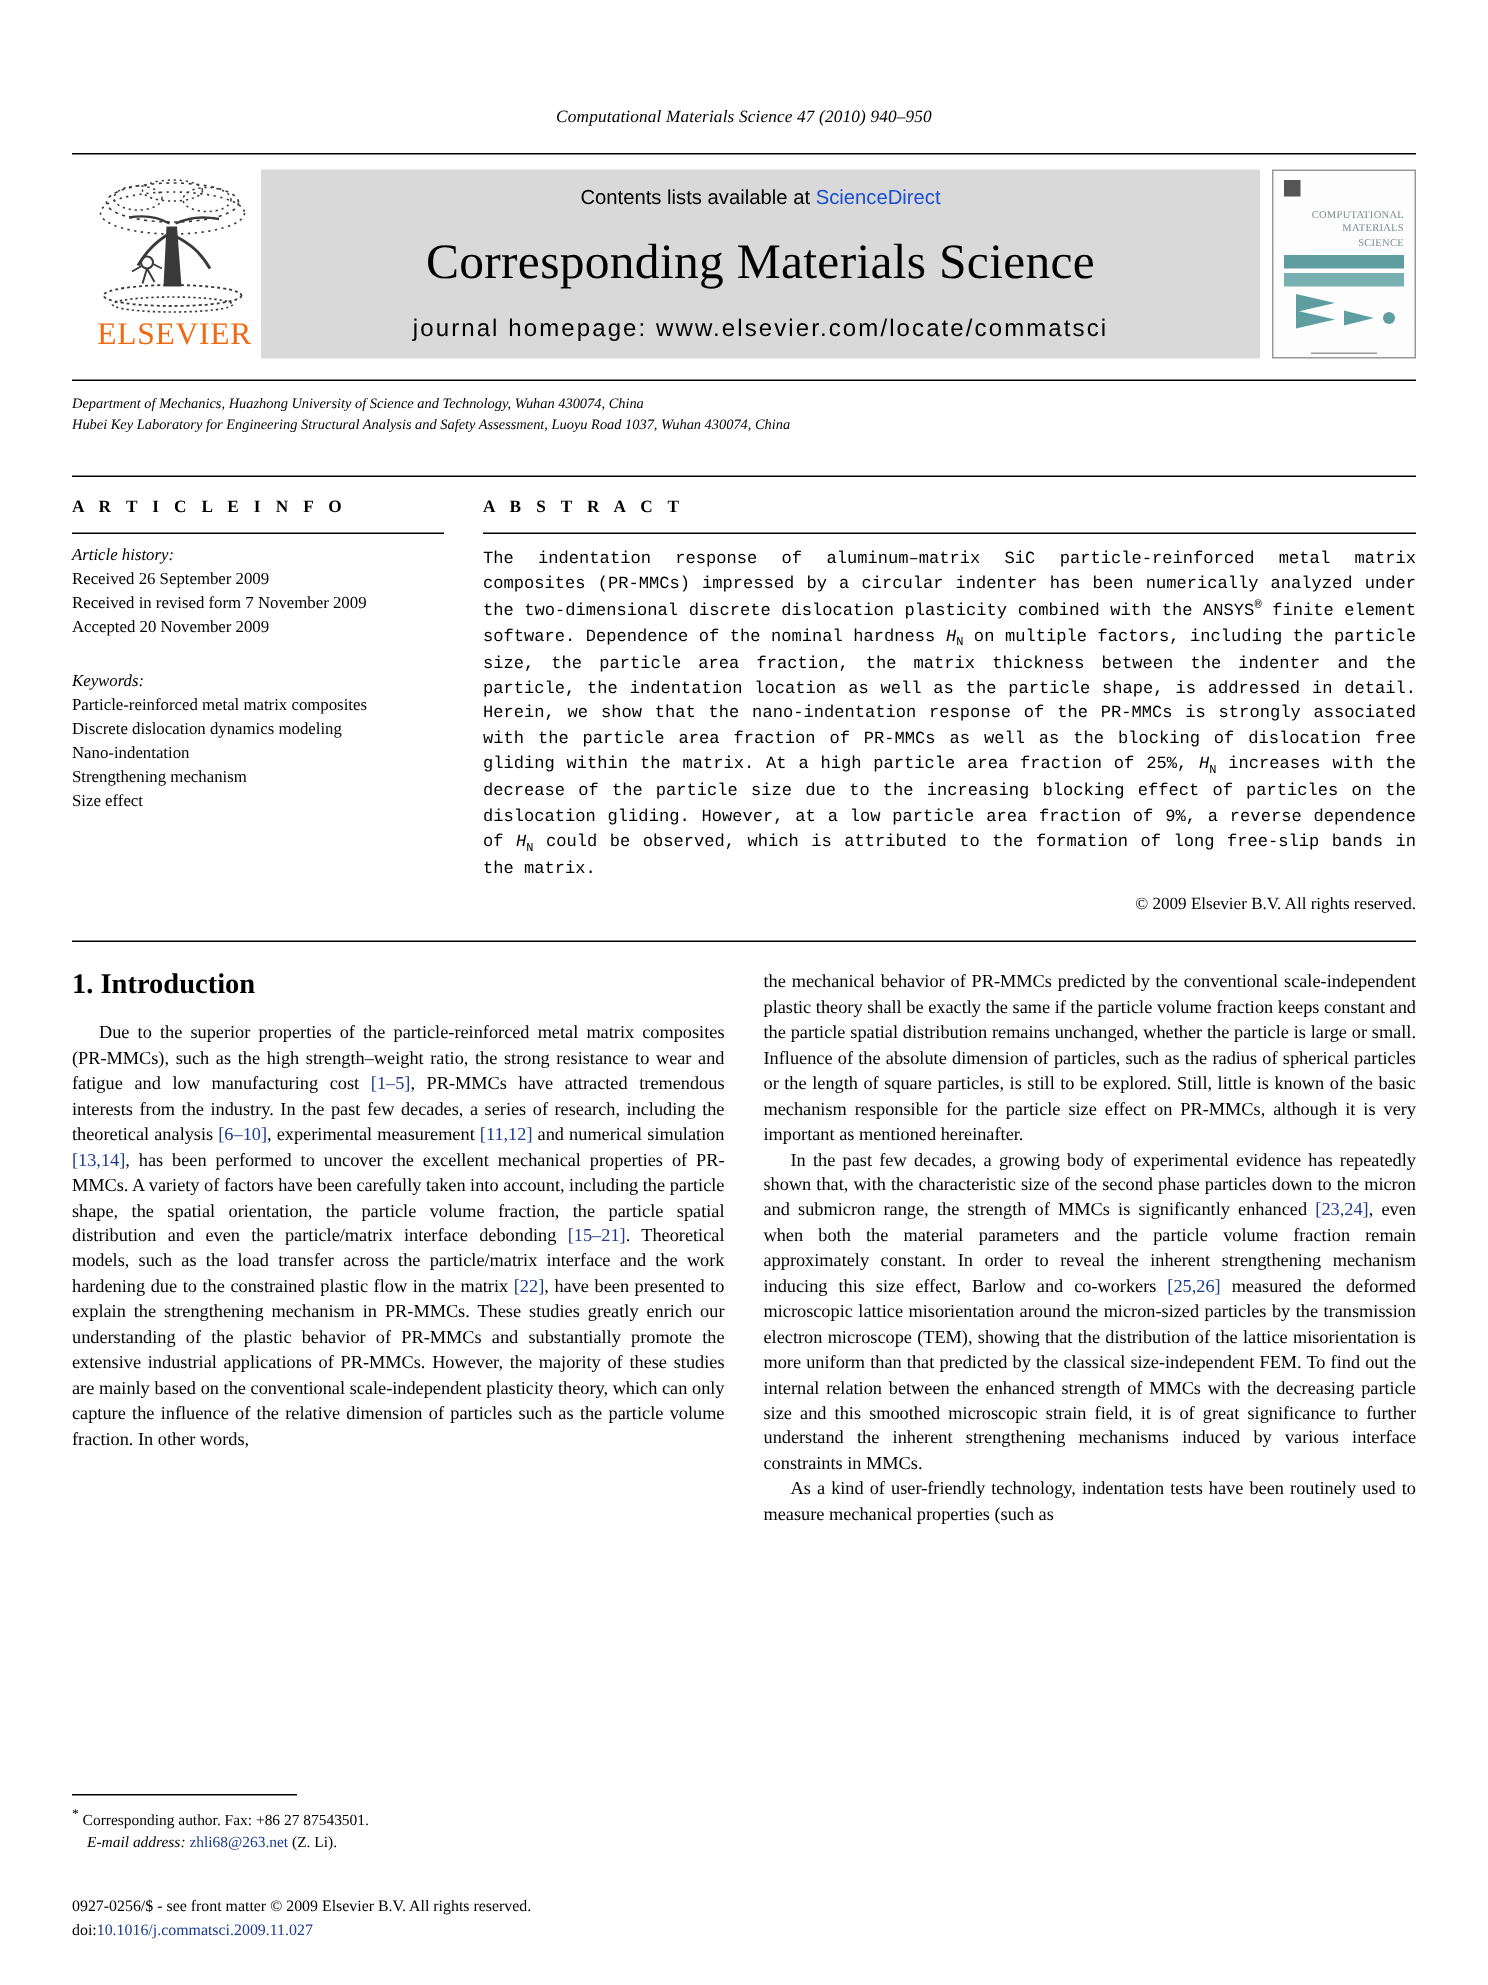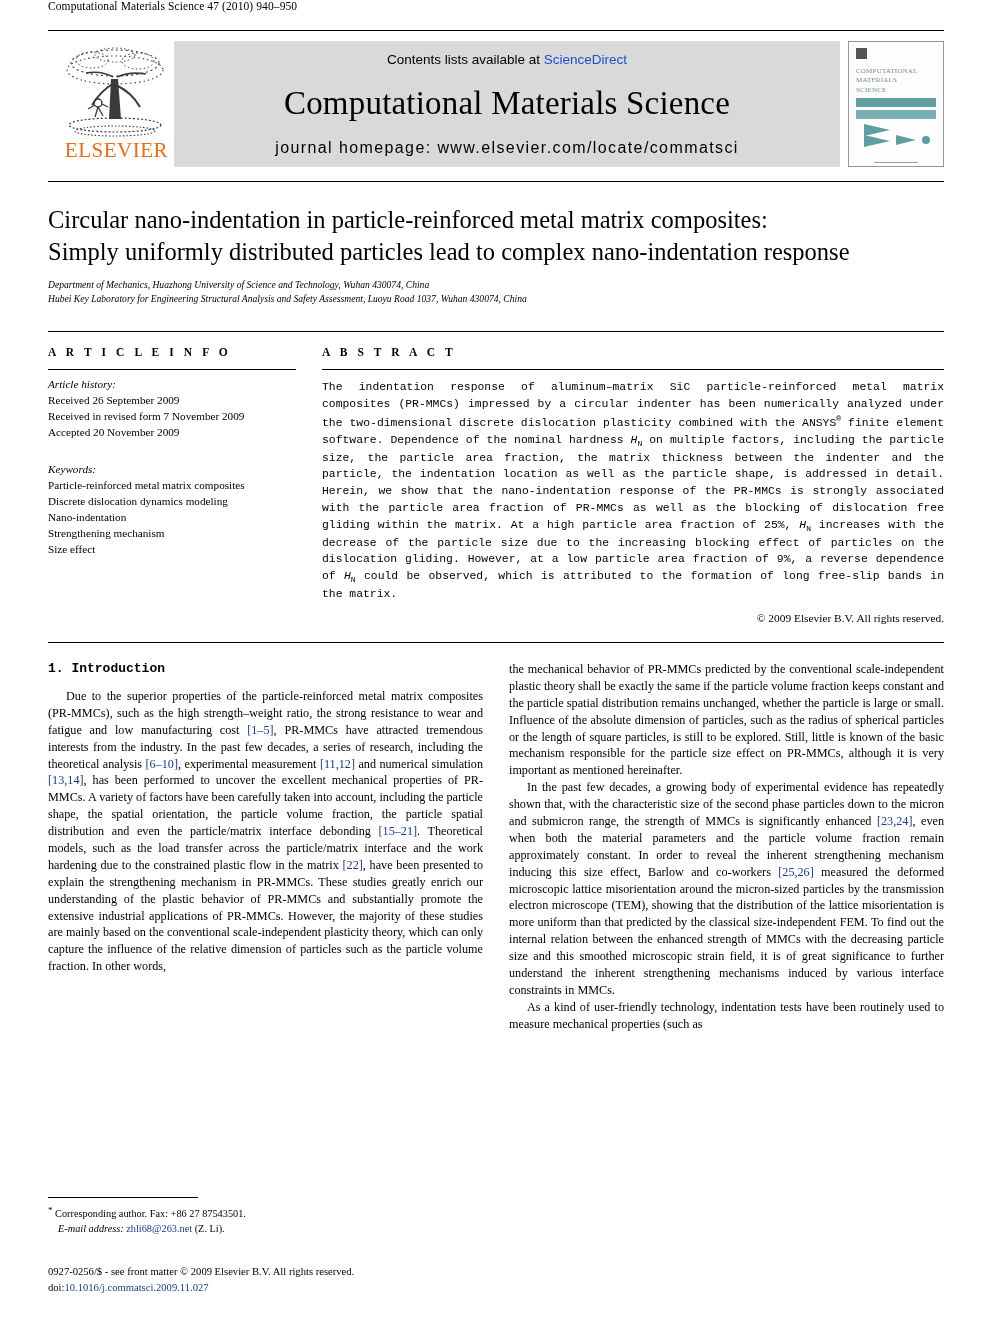--- a/index.html
+++ b/index.html
@@ -18,22 +18,25 @@
   .page {
     width: 992px;
     height: 1323px;
     position: relative;
     box-sizing: border-box;
     padding: 0 48px;
   }
 
   
   .running-head {
+    text-align: center;
     font-size: 11.5px;
+    padding-top: 72px;
     letter-spacing: 0.1px;
+    font-style: italic;
   }
 
   
   .masthead {
     margin-top: 18px;
     border-top: 1.6px solid #000;
     padding-top: 10px;
     display: flex;
     align-items: stretch;
     height: 126px;
@@ -89,21 +92,21 @@
     width: 96px;
     flex: 0 0 96px;
     border: 1px solid #999;
     background: #fdfdfd;
     position: relative;
     box-sizing: border-box;
     padding: 6px 7px;
     overflow: hidden;
   }
   .cov-sq { width: 11px; height: 11px; background: #555; margin-bottom: 8px;}
-  .cov-title { font-size: 7px; color: #7b8b8b; line-height: 1.35; letter-spacing: .2px;}
+  .cov-title { font-size: 7px; color: #7b8b8b; line-height: 1.35; letter-spacing: .2px; text-align: right;}
   .cov-band { height: 9px; background: #5f9ea0; margin: 3px 0; }
   .cov-band.b2 { background: #78b0b2; }
   .cov-rule { height:1px; background:#999; margin: 10px 18px; }
   .cov-graph { margin-top: 2px; }
 
   
   .title-rule {
     border-top: 1.6px solid #000;
     margin-top: 14px;
   }
@@ -160,23 +163,23 @@
 
   
   .body-rule { border-top: 1.6px solid #000; margin-top: 18px; }
   .body-cols {
     margin-top: 18px;
     display: flex;
     gap: 26px;
   }
   .bcol { width: 435px; flex: 0 0 435px; }
   .sect-title {
-    font-size: 13px;
+    font-size: 19px;
     font-weight: bold;
-    font-family: Liberation Mono, monospace;
+    font-family: Liberation Serif, serif;
     margin-bottom: 12px;
   }
   .bcol p {
     margin: 0;
     font-size: 12.2px;
     line-height: 1.385;
     text-align: justify;
     text-indent: 18px;
   }
   .bcol p.noind { text-indent: 0; }
@@ -243,21 +246,21 @@
           <path d="M36 64 L33 74 M36 64 L41 73 M33 62 L26 66 M40 61 L46 64" stroke="#3a3a3a" stroke-width="1.3" fill="none"></path>
         </g>
       </svg>
       <div class="elsevier-word">ELSEVIER</div>
     </div>
 
     <div class="masthead-center">
       <div class="contents-line">
         <span>Contents lists available at </span><span class="sciencedirect">ScienceDirect</span>
       </div>
-      <div class="journal-title">Computational Materials Science</div>
+      <div class="journal-title">Corresponding Materials Science</div>
       <div class="homepage-line">journal homepage: www.elsevier.com/locate/commatsci</div>
     </div>
 
     <div class="cover-thumb">
       <div class="cov-sq"></div>
       <div class="cov-title">
         <div>COMPUTATIONAL</div>
         <div>MATERIALS</div>
         <div>SCIENCE</div>
       </div>
@@ -271,24 +274,20 @@
           <circle cx="70" cy="18" r="4" fill="#5f9ea0"></circle>
         </svg>
       </div>
       <div class="cov-rule"></div>
 
     </div>
   </div>
 
   <div class="title-rule"></div>
 
-  <div class="article-title">
-    <div>Circular nano-indentation in particle-reinforced metal matrix composites:</div>
-    <div>Simply uniformly distributed particles lead to complex nano-indentation response</div>
-  </div>
 
 
   <div class="affil">
     <div>Department of Mechanics, Huazhong University of Science and Technology, Wuhan 430074, China</div>
     <div>Hubei Key Laboratory for Engineering Structural Analysis and Safety Assessment, Luoyu Road 1037, Wuhan 430074, China</div>
   </div>
 
   <div class="info-abstract">
 
     <div class="col-info">

